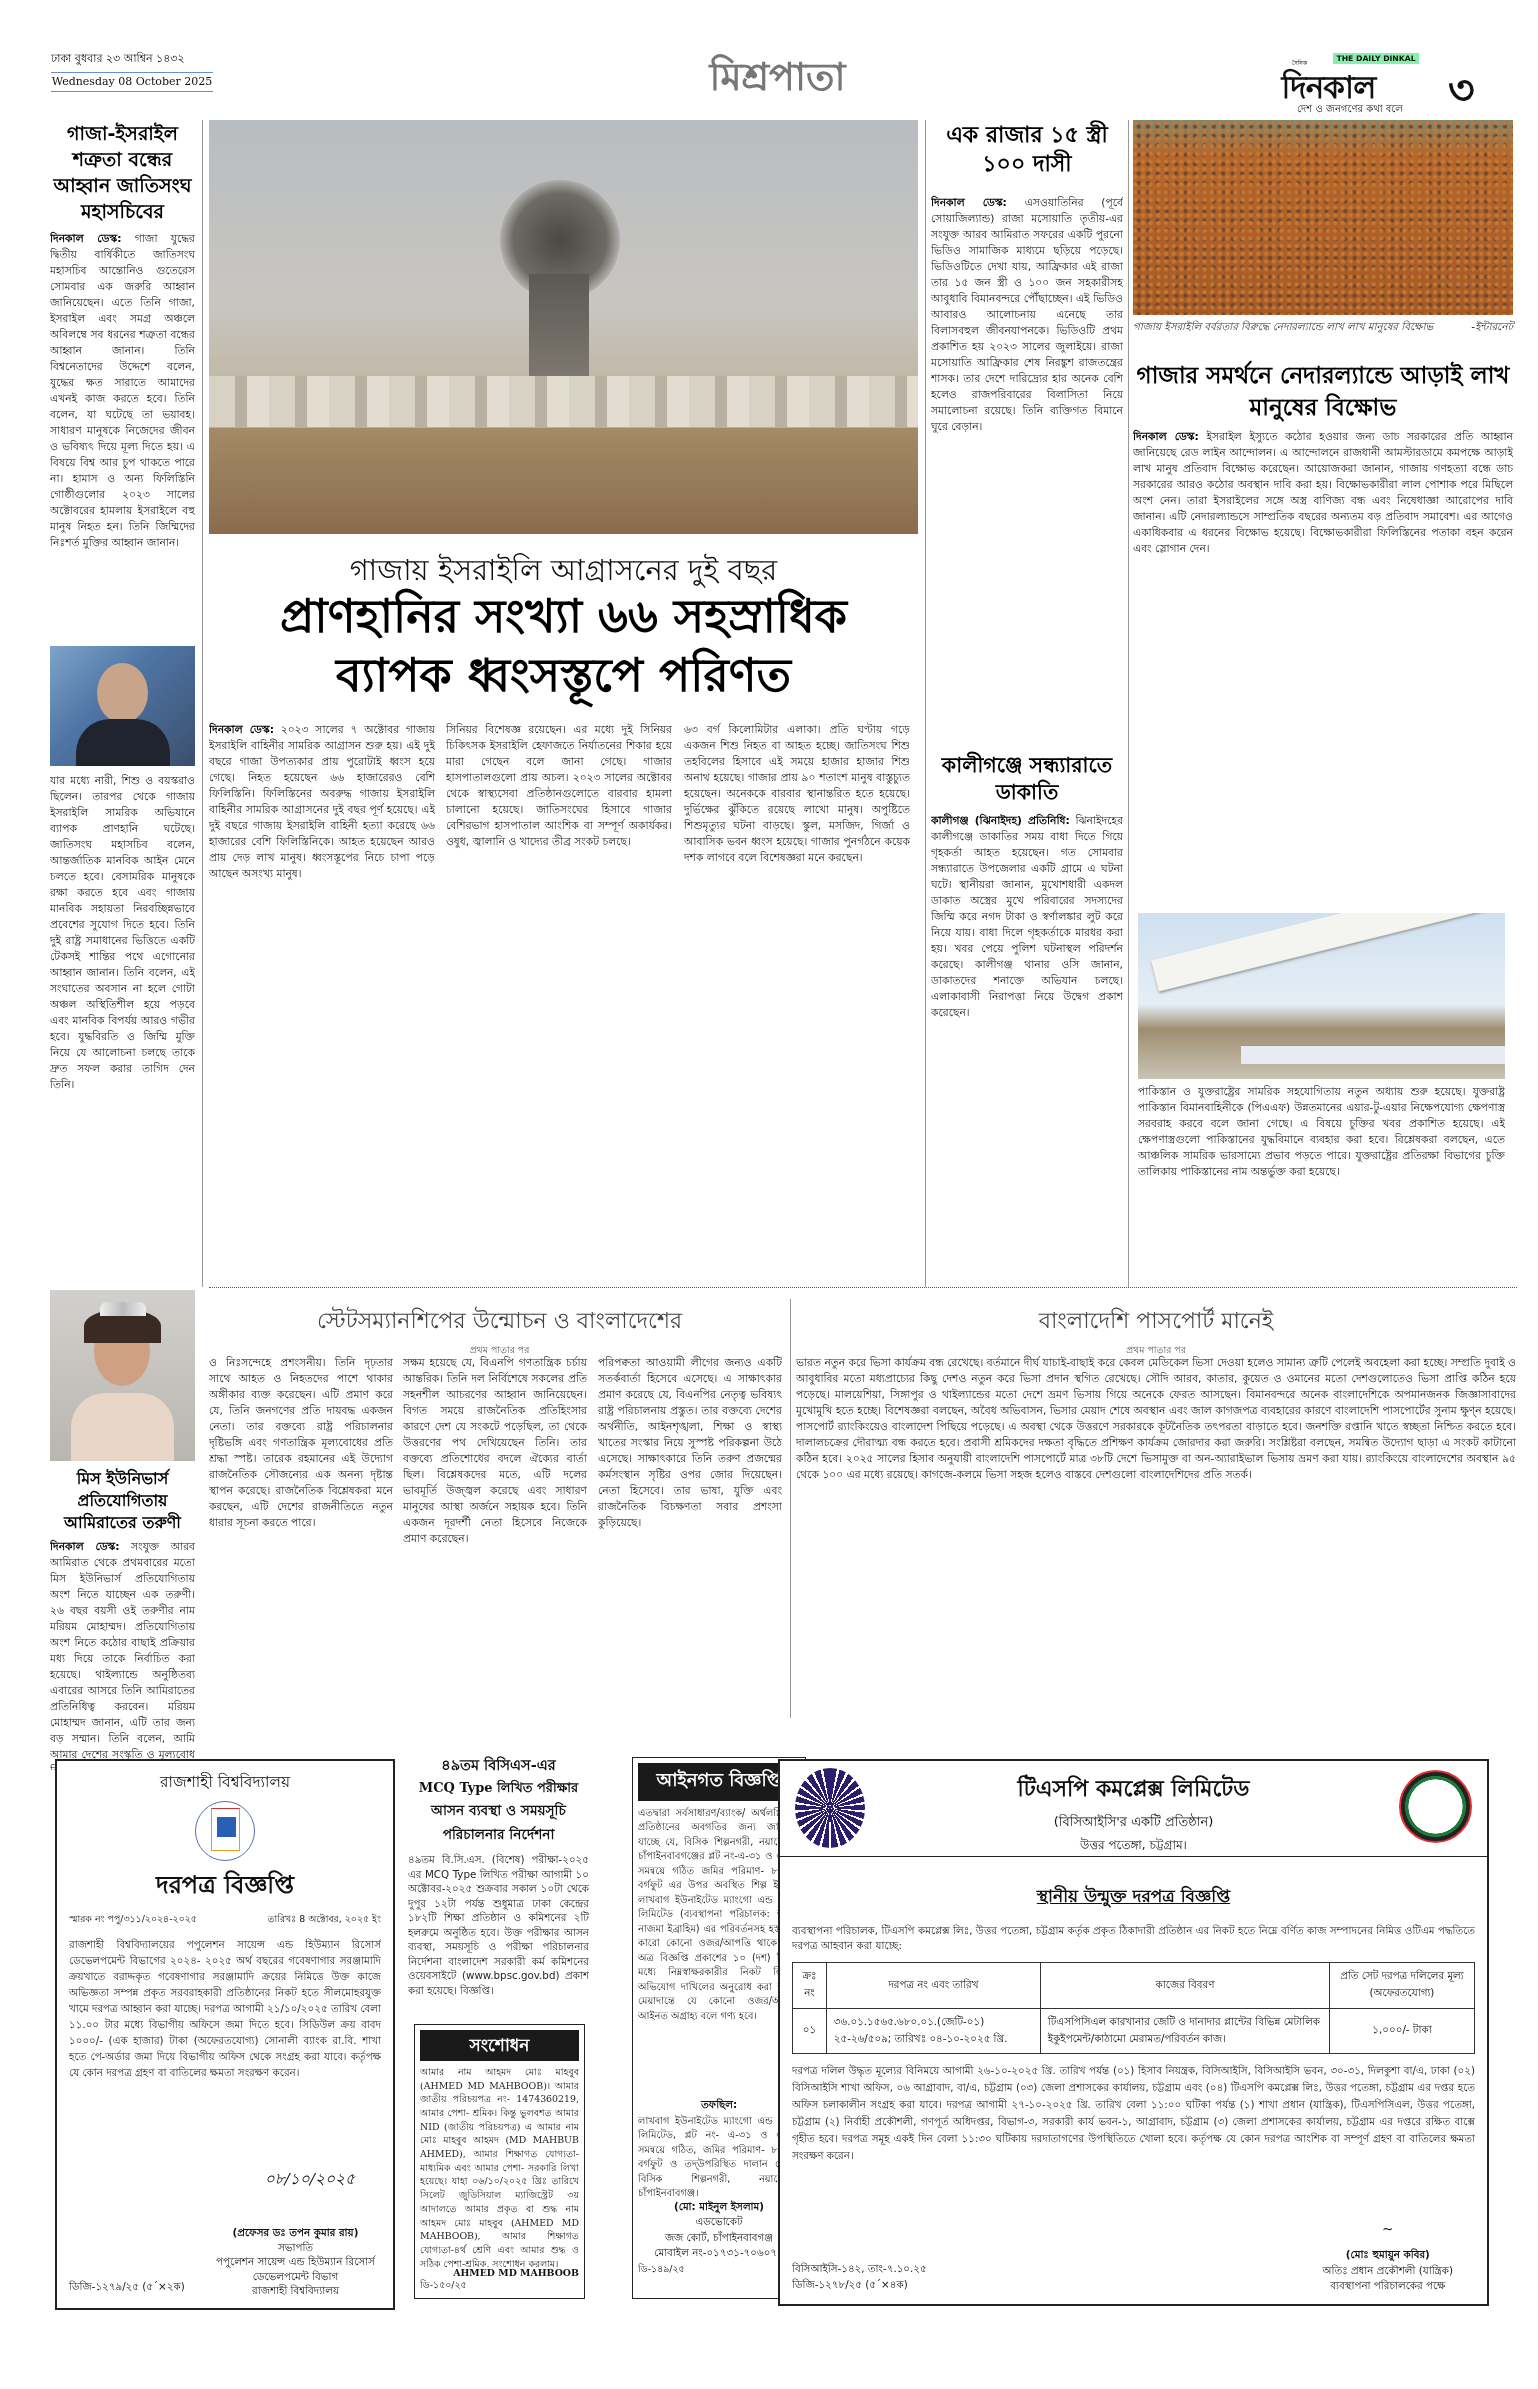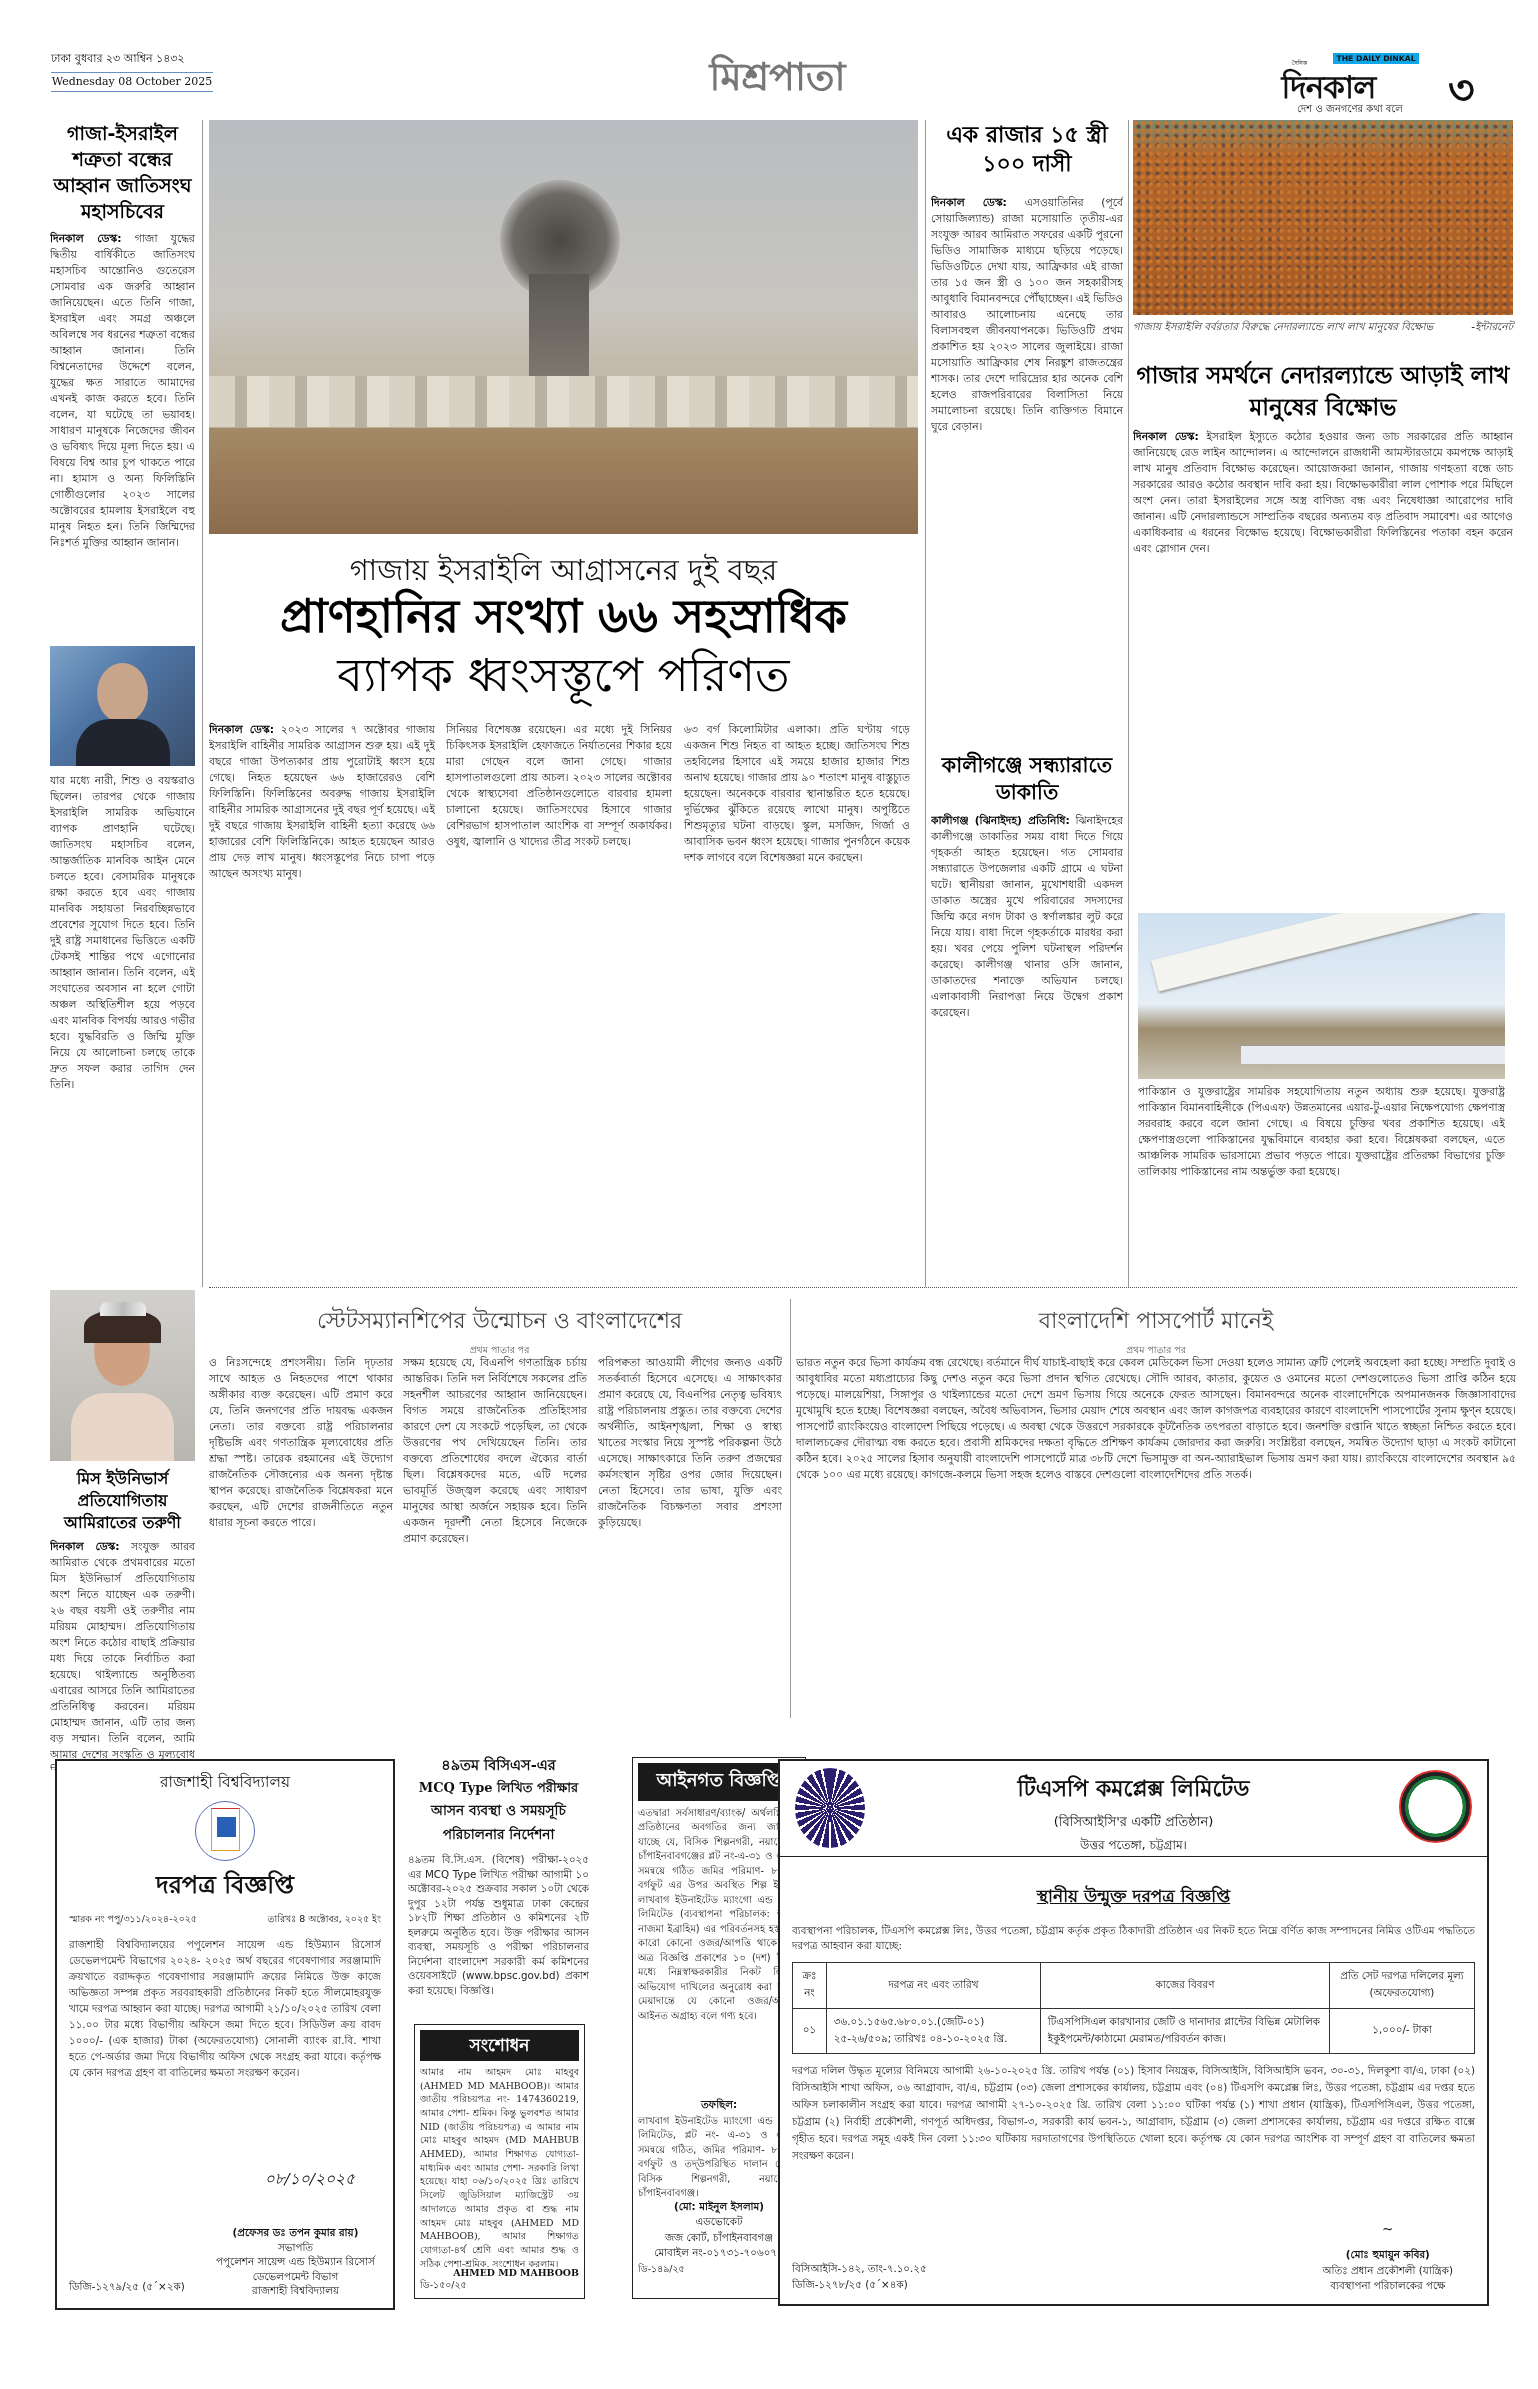--- a/index.html
+++ b/index.html
@@ -23,21 +23,21 @@
 </head>
 <body>
 
 <div class="abs" style="left:51px;top:50px;width:162px">
   <div style="font-size:11px;text-align:left;border-bottom:1.7px solid #6a8fc8;padding-bottom:2.6px">ঢাকা বুধবার ২৩ আশ্বিন ১৪৩২</div>
   <div class="serif" style="font-size:11px;text-align:center;border-bottom:1.7px solid #6a8fc8;padding:2.6px 0">Wednesday 08 October 2025</div>
 </div>
 <div class="abs" style="left:598px;top:47px;width:359px;text-align:center;font-size:38px;font-weight:bold;color:#777">মিশ্রপাতা</div>
 <div class="abs" style="left:1273px;top:53px;width:256px;height:60px">
   <span style="position:absolute;left:19px;top:5.1px;font-size:6px">দৈনিক</span>
-  <span style="position:absolute;left:60px;top:0;font-size:7.7px;font-weight:bold;background:#0ea5e9;padding:0.9px 3.4px">THE DAILY DINKAL</span>
+  <span style="position:absolute;left:60px;top:0;font-size:7.7px;font-weight:bold;background:#86efac;padding:0.9px 3.4px">THE DAILY DINKAL</span>
   <span style="position:absolute;left:8.5px;top:10.3px;font-size:31px;font-weight:900;letter-spacing:-0.9px">দিনকাল</span>
   <span style="position:absolute;left:175px;top:5.1px;font-size:41px;font-weight:bold">৩</span>
   <span style="position:absolute;left:24px;top:48px;font-size:10px">দেশ ও জনগণের কথা বলে</span>
 </div>
 
 <div class="abs" style="left:50px;top:120px;width:145px">
   <div class="hl" style="font-size:19px;line-height:26px">গাজা-ইসরাইল শত্রুতা বন্ধের আহ্বান জাতিসংঘ মহাসচিবের</div>
   <div class="body-text" style="margin-top:6.8px;height:363px">
     <b>দিনকাল ডেস্ক:</b>
     <span>গাজা যুদ্ধের দ্বিতীয় বার্ষিকীতে জাতিসংঘ মহাসচিব আন্তোনিও গুতেরেস সোমবার এক জরুরি আহ্বান জানিয়েছেন। এতে তিনি গাজা, ইসরাইল এবং সমগ্র অঞ্চলে অবিলম্বে সব ধরনের শত্রুতা বন্ধের আহ্বান জানান। তিনি বিশ্বনেতাদের উদ্দেশে বলেন, যুদ্ধের ক্ষত সারাতে আমাদের এখনই কাজ করতে হবে। তিনি বলেন, যা ঘটেছে তা ভয়াবহ। সাধারণ মানুষকে নিজেদের জীবন ও ভবিষ্যৎ দিয়ে মূল্য দিতে হয়। এ বিষয়ে বিশ্ব আর চুপ থাকতে পারে না। হামাস ও অন্য ফিলিস্তিনি গোষ্ঠীগুলোর ২০২৩ সালের অক্টোবরের হামলায় ইসরাইলে বহু মানুষ নিহত হন। তিনি জিম্মিদের নিঃশর্ত মুক্তির আহ্বান জানান।</span>
@@ -53,21 +53,21 @@
 
 <div class="photo" style="left:209px;top:120px;width:709px;height:414px;background:linear-gradient(180deg,#b9bcc0 0%,#c8c6c0 45%,#bcae95 75%,#a08664 100%)">
   <div style="position:absolute;left:291px;top:60px;width:120px;height:120px;border-radius:50%;background:radial-gradient(circle,#4b4844 0%,#6e6a64 55%,rgba(120,116,110,0) 75%)"></div>
   <div style="position:absolute;left:320px;top:154px;width:60px;height:103px;background:linear-gradient(180deg,#5c5955,#7d776e)"></div>
   <div style="position:absolute;left:0;top:256px;width:709px;height:51px;background:repeating-linear-gradient(90deg,#d8d2c4 0 26px,#b8b0a0 26px 38px,#e2ddd0 38px 60px)"></div>
   <div style="position:absolute;left:0;top:308px;width:709px;height:107px;background:linear-gradient(180deg,#a58a67,#8a6c4c)"></div>
 </div>
 
 <div class="abs" style="left:209px;top:547px;width:709px;text-align:center;font-size:29px;color:#111">গাজায় ইসরাইলি আগ্রাসনের দুই বছর</div>
 <div class="abs hl" style="left:209px;top:590px;width:709px;font-size:46px;font-weight:900">প্রাণহানির সংখ্যা ৬৬ সহস্রাধিক</div>
-<div class="abs hl" style="left:209px;top:649px;width:709px;font-size:46px;font-weight:400">ব্যাপক ধ্বংসস্তূপে পরিণত</div>
+<div class="abs hl" style="left:209px;top:649px;width:709px;font-size:46px;font-weight:700">ব্যাপক ধ্বংসস্তূপে পরিণত</div>
 
 <div class="abs body-text" style="left:209px;top:722px;width:226px;height:555px">
   <b>দিনকাল ডেস্ক:</b>
   <span>২০২৩ সালের ৭ অক্টোবর গাজায় ইসরাইলি বাহিনীর সামরিক আগ্রাসন শুরু হয়। এই দুই বছরে গাজা উপত্যকার প্রায় পুরোটাই ধ্বংস হয়ে গেছে। নিহত হয়েছেন ৬৬ হাজারেরও বেশি ফিলিস্তিনি। ফিলিস্তিনের অবরুদ্ধ গাজায় ইসরাইলি বাহিনীর সামরিক আগ্রাসনের দুই বছর পূর্ণ হয়েছে। এই দুই বছরে গাজায় ইসরাইলি বাহিনী হত্যা করেছে ৬৬ হাজারের বেশি ফিলিস্তিনিকে। আহত হয়েছেন আরও প্রায় দেড় লাখ মানুষ। ধ্বংসস্তূপের নিচে চাপা পড়ে আছেন অসংখ্য মানুষ।</span>
 </div>
 <div class="abs body-text" style="left:446px;top:722px;width:226px;height:555px">সিনিয়র বিশেষজ্ঞ রয়েছেন। এর মধ্যে দুই সিনিয়র চিকিৎসক ইসরাইলি হেফাজতে নির্যাতনের শিকার হয়ে মারা গেছেন বলে জানা গেছে। গাজার হাসপাতালগুলো প্রায় অচল। ২০২৩ সালের অক্টোবর থেকে স্বাস্থ্যসেবা প্রতিষ্ঠানগুলোতে বারবার হামলা চালানো হয়েছে। জাতিসংঘের হিসাবে গাজার বেশিরভাগ হাসপাতাল আংশিক বা সম্পূর্ণ অকার্যকর। ওষুধ, জ্বালানি ও খাদ্যের তীব্র সংকট চলছে।</div>
 <div class="abs body-text" style="left:684px;top:722px;width:226px;height:555px">৬৩ বর্গ কিলোমিটার এলাকা। প্রতি ঘণ্টায় গড়ে একজন শিশু নিহত বা আহত হচ্ছে। জাতিসংঘ শিশু তহবিলের হিসাবে এই সময়ে হাজার হাজার শিশু অনাথ হয়েছে। গাজার প্রায় ৯০ শতাংশ মানুষ বাস্তুচ্যুত হয়েছেন। অনেককে বারবার স্থানান্তরিত হতে হয়েছে। দুর্ভিক্ষের ঝুঁকিতে রয়েছে লাখো মানুষ। অপুষ্টিতে শিশুমৃত্যুর ঘটনা বাড়ছে। স্কুল, মসজিদ, গির্জা ও আবাসিক ভবন ধ্বংস হয়েছে। গাজার পুনর্গঠনে কয়েক দশক লাগবে বলে বিশেষজ্ঞরা মনে করছেন।</div>
 
 <div class="rule-v" style="left:925px;top:120px;height:1167px"></div>
 

